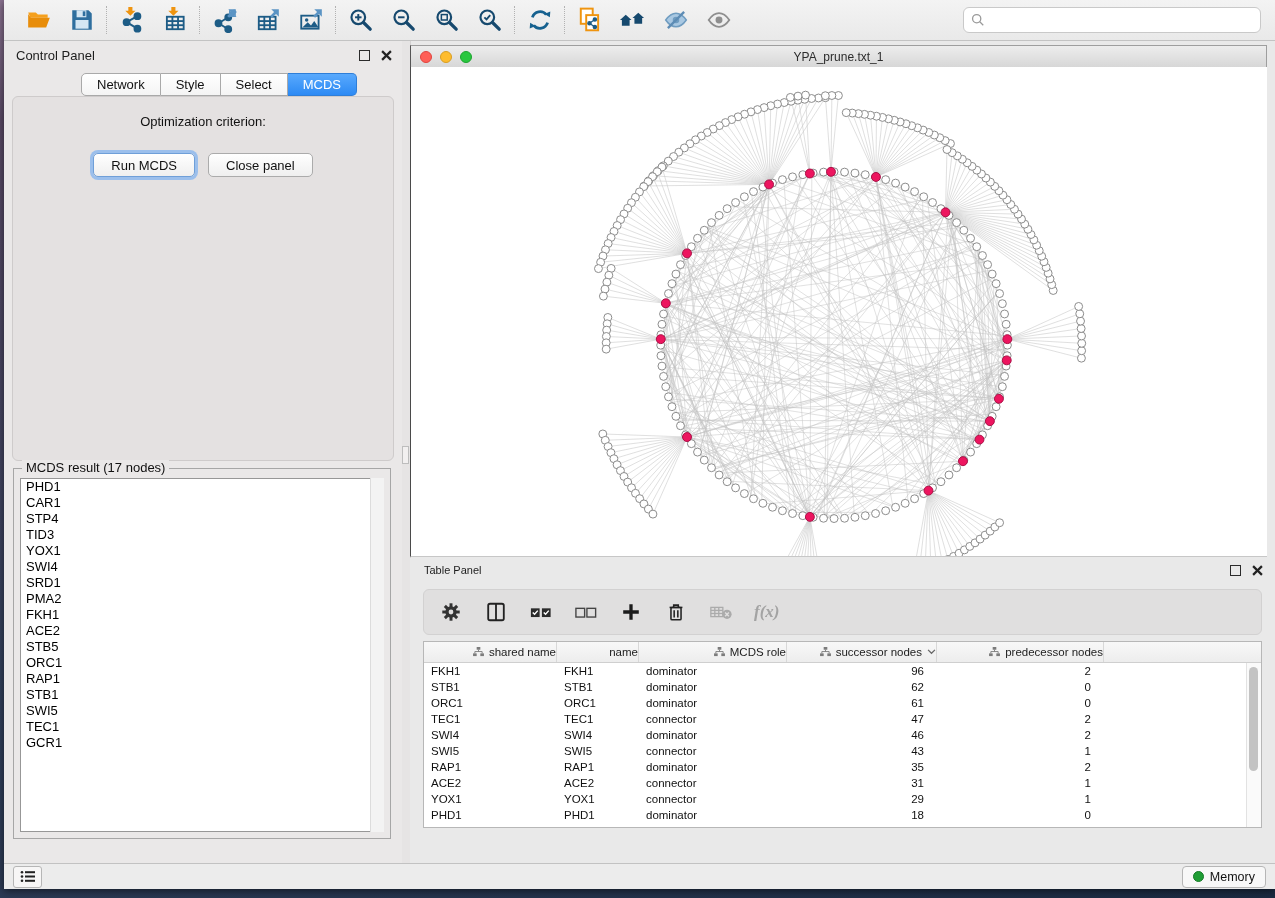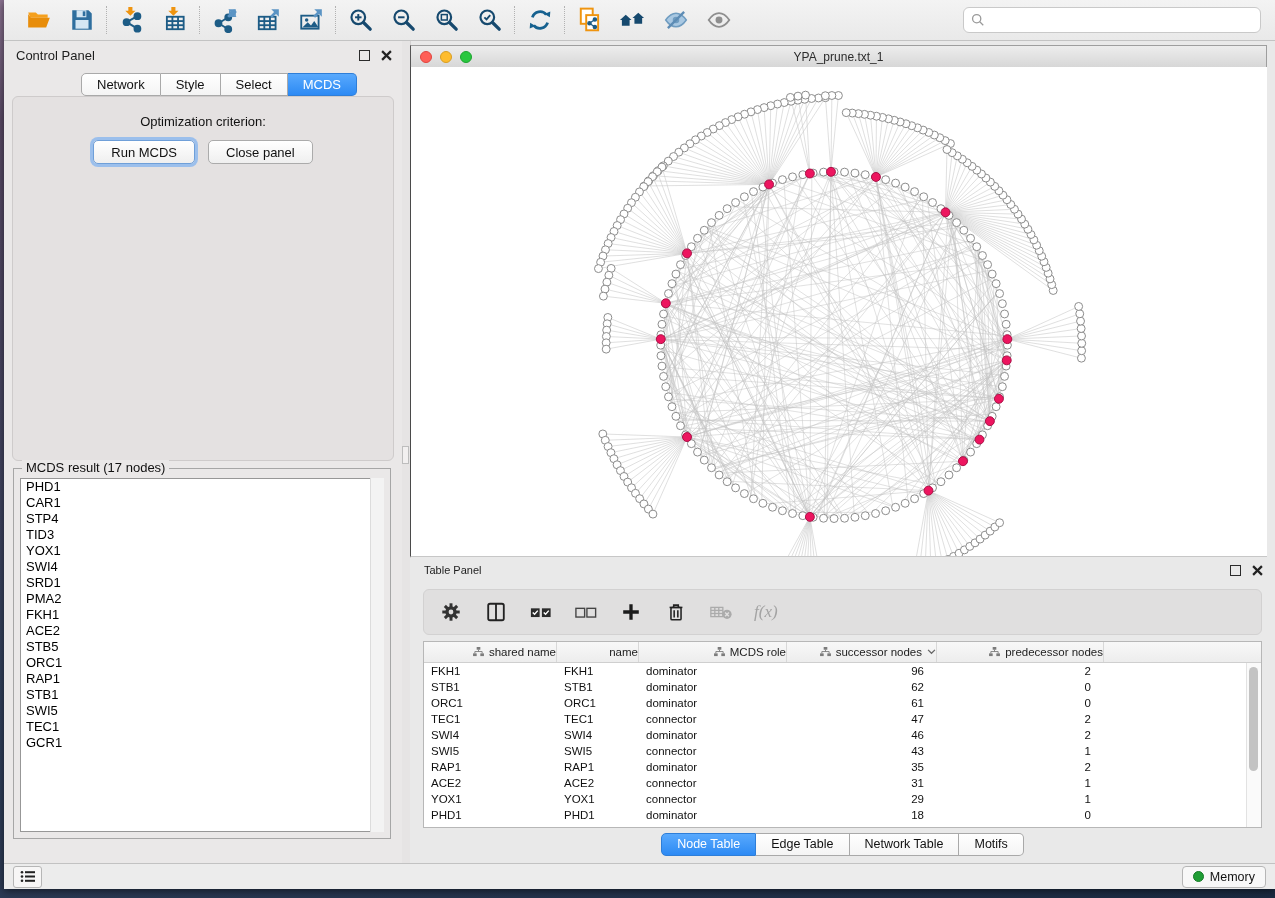--- a/index.html
+++ b/index.html
@@ -33,21 +33,21 @@
   .tab:last-child{border-radius:0 5px 5px 0;}
   .tab.active{background:linear-gradient(#59a9fd,#2c8af4);color:#fff;border-color:#2e7ed8;}
   .mcds-pane{position:absolute;left:8px;top:55px;width:380px;height:363px;background:#e4e1e1;border:1px solid #cecbcb;border-radius:6px;}
   .opt-label{margin-top:17px;text-align:center;font-size:13px;color:#111;}
   .dropdown{margin:11px auto 0;width:312px;height:24px;background:#fff;border:1px solid #b2b2b2;border-radius:5px;
     display:flex;align-items:center;font-size:13px;color:#111;padding-left:10px;box-sizing:border-box;}
   .dd-stepper{margin-left:auto;margin-right:1px;width:20px;height:21px;border-radius:4px;
     background:linear-gradient(#7db9fd,#2e89f2);display:flex;flex-direction:column;align-items:center;justify-content:center;gap:2px;}
   .tri-up{width:0;height:0;border-left:3.5px solid transparent;border-right:3.5px solid transparent;border-bottom:4.5px solid #fff;}
   .tri-dn{width:0;height:0;border-left:3.5px solid transparent;border-right:3.5px solid transparent;border-top:4.5px solid #fff;}
-  .btn-row{display:flex;justify-content:center;gap:13px;margin-top:11px;}
+  .btn-row{display:flex;justify-content:center;gap:13px;margin-top:24px;}
   .btn{height:24px;padding:0 17px;background:linear-gradient(#ffffff,#efefef);border:1px solid #ababab;border-radius:5px;
     font-size:13px;color:#111;font-family:"Liberation Sans",sans-serif;}
   .btn.focused{box-shadow:0 0 0 3px rgba(106,168,244,.6);border-color:#6f9fd8;}
   .result-group{position:absolute;left:9px;top:427px;width:376px;height:369px;border:1px solid #a6a6a6;}
   .result-legend{position:absolute;top:-9px;left:8px;background:#eae8e8;padding:0 4px;font-size:13px;color:#111;}
   .result-list{position:absolute;left:6px;top:9px;right:6px;bottom:6px;background:#fff;border:1px solid #979797;overflow:hidden;}
   .list-scroll{position:absolute;top:0;bottom:0;right:0;width:13px;background:#f3f3f3;border-left:1px solid #dcdcdc;}
   .list-item{font-size:13px;line-height:16px;padding-left:5px;color:#000;}
 
   
@@ -67,21 +67,21 @@
   .edge{stroke:#c2c2c2;stroke-width:.8;opacity:.62;}
   .fan-edge{stroke:#c9c9c9;stroke-width:.7;opacity:.85;}
   .ring-node{fill:#fff;stroke:#8b8b8b;stroke-width:1;}
   .hub-node{fill:#ed155f;stroke:#a90e45;stroke-width:1;}
 
   
   .table-panel{position:absolute;left:406px;top:558px;right:0;bottom:26px;background:#e9e9e9;}
   .tp-header{display:flex;align-items:center;padding:6px 12px 0 14px;font-size:11px;color:#1d1d1d;}
   .tp-header .hdr-icons{margin-left:auto;display:flex;gap:11px;align-items:center;}
   .tp-toolbar{position:absolute;left:13px;right:13px;top:31px;height:44px;background:#e0dfdf;border:1px solid #d2d1d1;
-    border-radius:6px;display:flex;align-items:center;gap:21px;padding:0 15px;}
+    border-radius:6px;display:flex;align-items:center;gap:21px;padding:0 15px;font-weight:bold;}
   .tp-tool{width:24px;height:24px;display:flex;align-items:center;justify-content:center;}
   .fx-label{font-family:"Liberation Serif",serif;font-style:italic;font-size:17px;color:#a3a3a3;}
   .tbl{position:absolute;left:13px;right:13px;top:83px;height:185px;background:#fff;border:1px solid #b7b7b7;overflow:hidden;}
   .tbl-head{display:grid;grid-template-columns:133px 82px 148px 150px 167px 1fr;height:20px;
     background:linear-gradient(#f8f8f8,#ededed);border-bottom:1px solid #cfcfcf;}
   .th{display:flex;align-items:center;justify-content:flex-end;gap:5px;font-size:11.5px;color:#222;border-right:1px solid #d8d8d8;overflow:hidden;}
   .th:last-child{border-right:none;}
   .tbl-body{position:absolute;left:0;right:14px;top:21px;bottom:0;}
   .tbl-row{display:grid;grid-template-columns:133px 82px 148px 150px 167px 1fr;height:16px;align-items:center;}
   .td{font-size:11.5px;color:#111;padding-left:7px;white-space:nowrap;overflow:hidden;}
@@ -1297,26 +1297,20 @@
             <div class="td num">18</div>
             <div class="td num">0</div>
             <div class="td"></div>
           </div>
         </div>
       <div class="tbl-scroll">
           <span class="tbl-thumb"></span>
         </div>
     </div>
 
-    <div class="tp-tabs">
-      <span class="tp-tab active">Node Table</span>
-      <span class="tp-tab">Edge Table</span>
-      <span class="tp-tab">Network Table</span>
-      <span class="tp-tab">Motifs</span>
-    </div>
   </div>
 
   <div class="status-bar">
     <span class="sb-left-btn">
       <svg width="16" height="13" viewBox="0 0 16 13">
           <g fill="#222">
             <circle cx="2" cy="2.2" r="1.3"></circle>
             <circle cx="2" cy="6.5" r="1.3"></circle>
             <circle cx="2" cy="10.8" r="1.3"></circle>
             <rect x="5" y="1.2" width="10" height="2"></rect>

